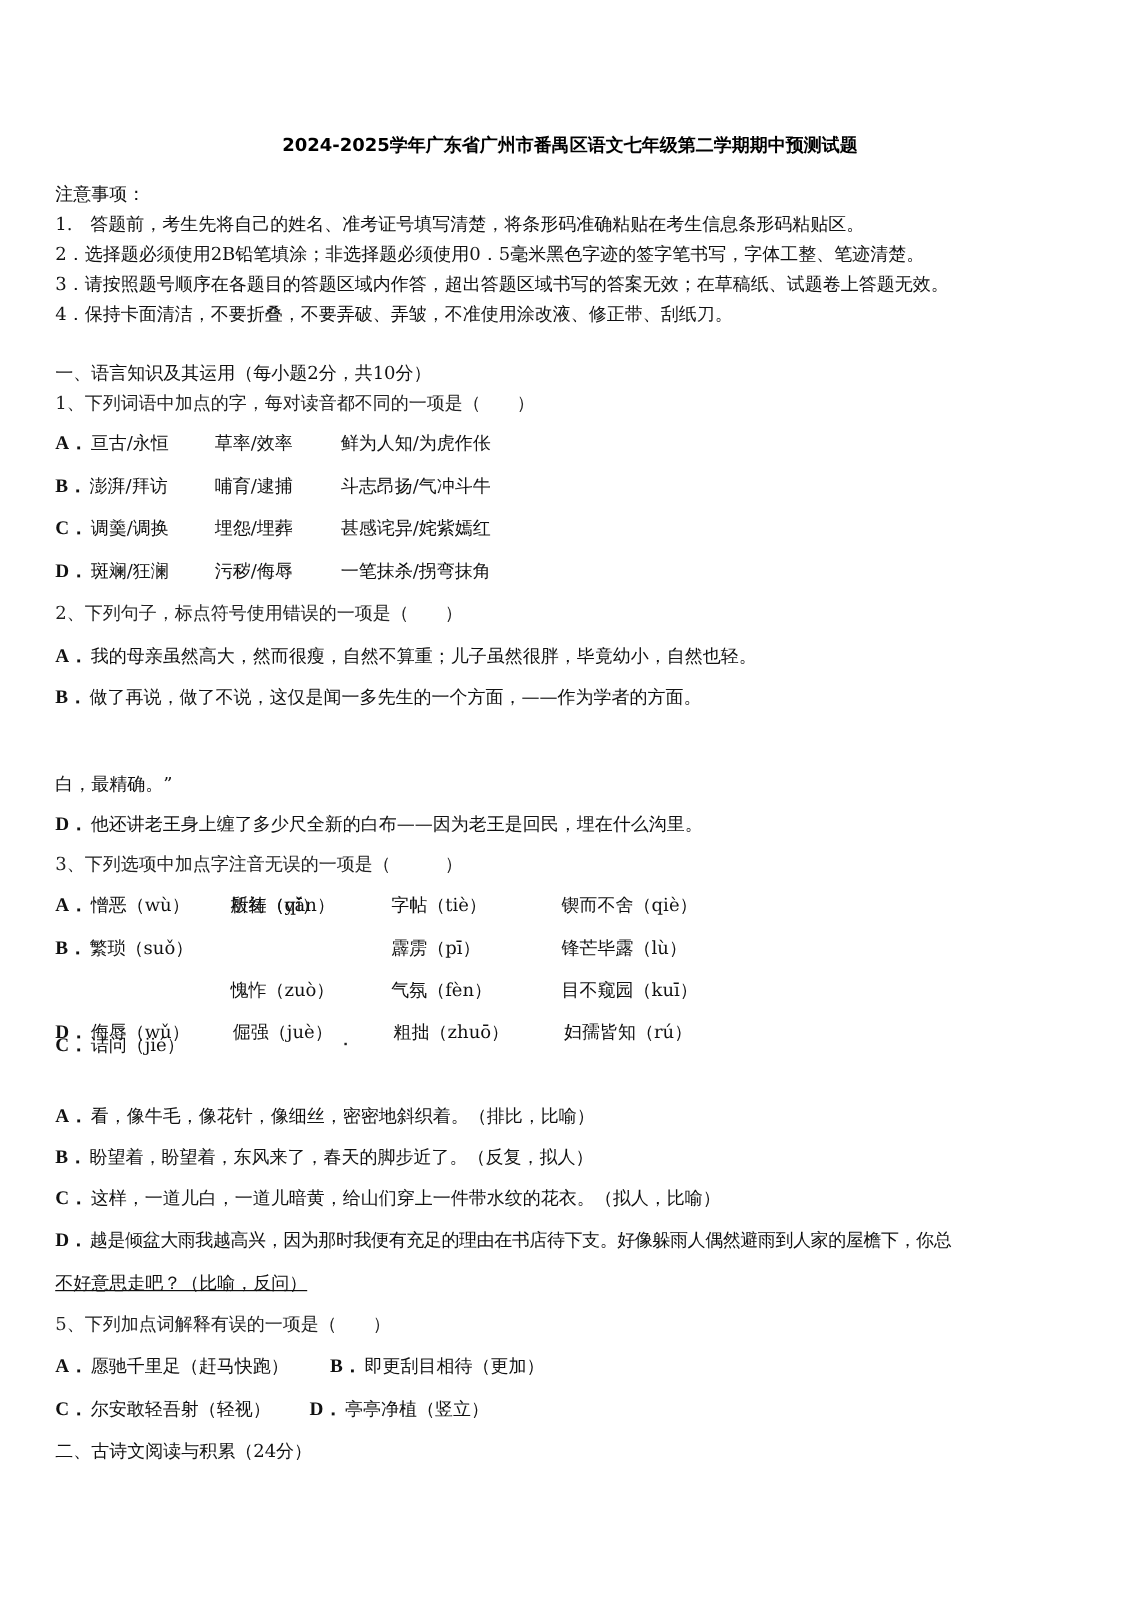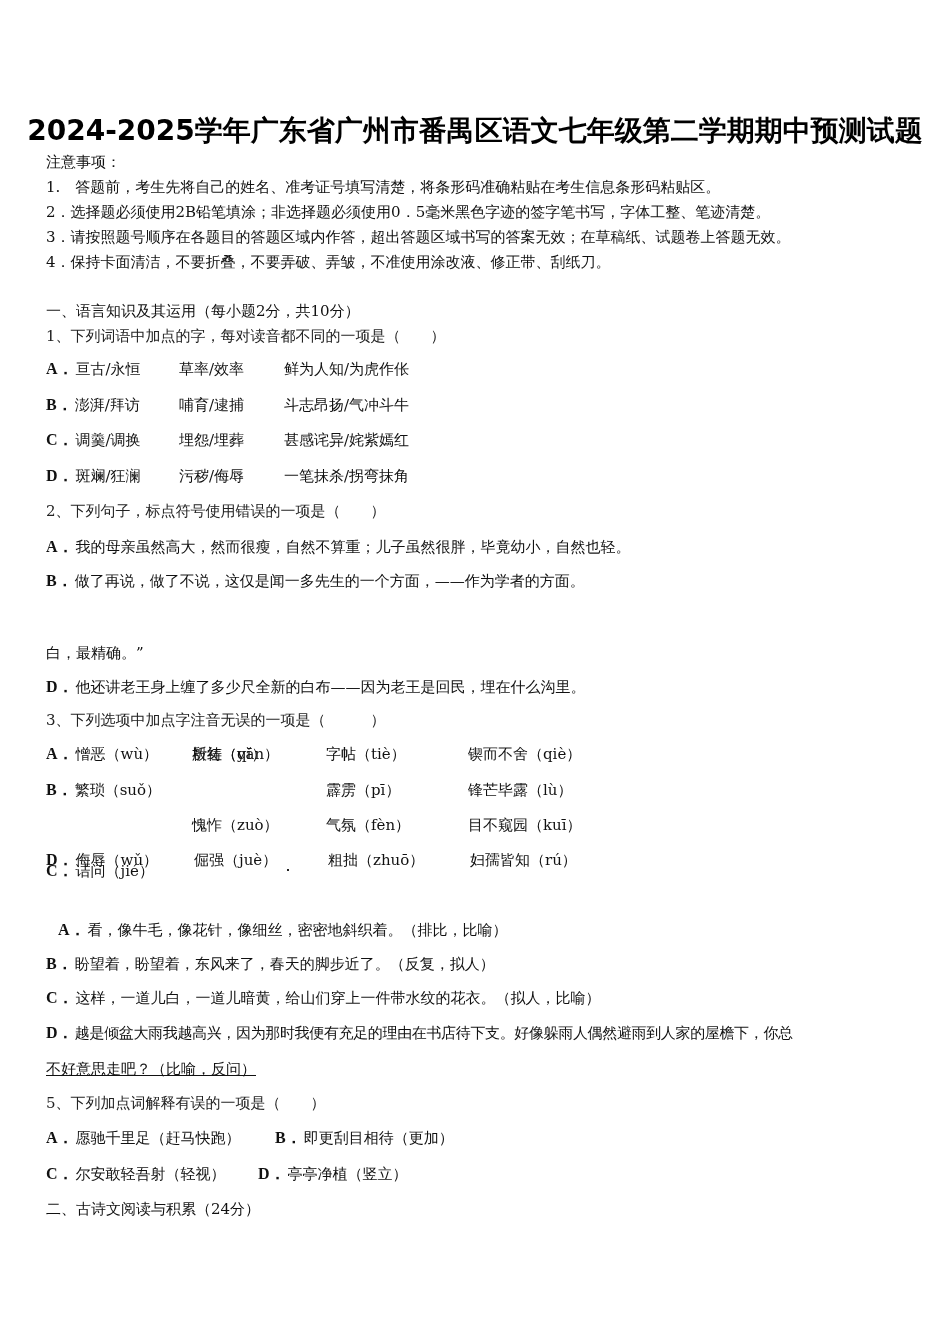--- a/index.html
+++ b/index.html
@@ -20,21 +20,21 @@
     left: 0; top: 0;
     width: 950px; height: 1344px;
   }
   .title {
     position: absolute;
     left: 0; top: 112px;
     width: 950px;
     text-align: center;
     font-family: "DejaVu Sans", "Liberation Sans", sans-serif;
     font-weight: bold;
-    font-size: 28px;
+    font-size: 15px;
     letter-spacing: 0px;
     color: #000;
   }
   .line {
     position: absolute;
     left: 46px;
     font-size: 15px;
     line-height: 20px;
     white-space: nowrap;
   }
@@ -123,21 +123,21 @@
     <div class="col" style="left:468px; top:815px;">目不窥园（kuī）</div>
   </div>
   <div>
     <div class="col" style="left:46px; top:850px;"><span class="opt-letter">D．</span><span>侮辱（wǔ）</span></div>
     <div class="col" style="left:194px; top:850px;">倔强（juè）</div>
     <div class="col" style="left:328px; top:850px;">粗拙（zhuō）</div>
     <div class="col" style="left:470px; top:850px;">妇孺皆知（rú）</div>
   </div>
   <div class="stray-dot" style="left:287px; top:869px;"></div>
 
-  <div class="line" style="top:920px;margin-left:12px;"><span class="opt-letter">A．</span><span>看，像牛毛，像花针，像细丝，密密地斜织着。（排比，比喻）</span></div>
+  <div class="line" style="top:920px;"><span class="opt-letter">A．</span><span>看，像牛毛，像花针，像细丝，密密地斜织着。（排比，比喻）</span></div>
   <div class="line" style="top:954px;"><span class="opt-letter">B．</span><span>盼望着，盼望着，东风来了，春天的脚步近了。（反复，拟人）</span></div>
   <div class="line" style="top:1023px; font-size:15px; letter-spacing:-0.35px;"><span class="opt-letter">D．</span><span>越是倾盆大雨我越高兴，因为那时我便有充足的理由在书店待下支。好像躲雨人偶然避雨到人家的屋檐下，你总</span></div>
   <div class="line" style="top:988px;"><span class="opt-letter">C．</span><span>这样，一道儿白，一道儿暗黄，给山们穿上一件带水纹的花衣。（拟人，比喻）</span></div>
   <div class="line" style="top:1059px;text-decoration:underline;">不好意思走吧？（比喻，反问）</div>
 
   <div class="line q-head" style="top:1093px;">5、下列加点词解释有误的一项是（　　）</div>
   <div>
     <div class="col" style="left:46px; top:1128px;"><span class="opt-letter">A．</span><span>愿驰千里足（赶马快跑）</span></div>
     <div class="col" style="left:275px; top:1128px;"><span class="opt-letter">B．</span><span>即更刮目相待（更加）</span></div>
   </div>

